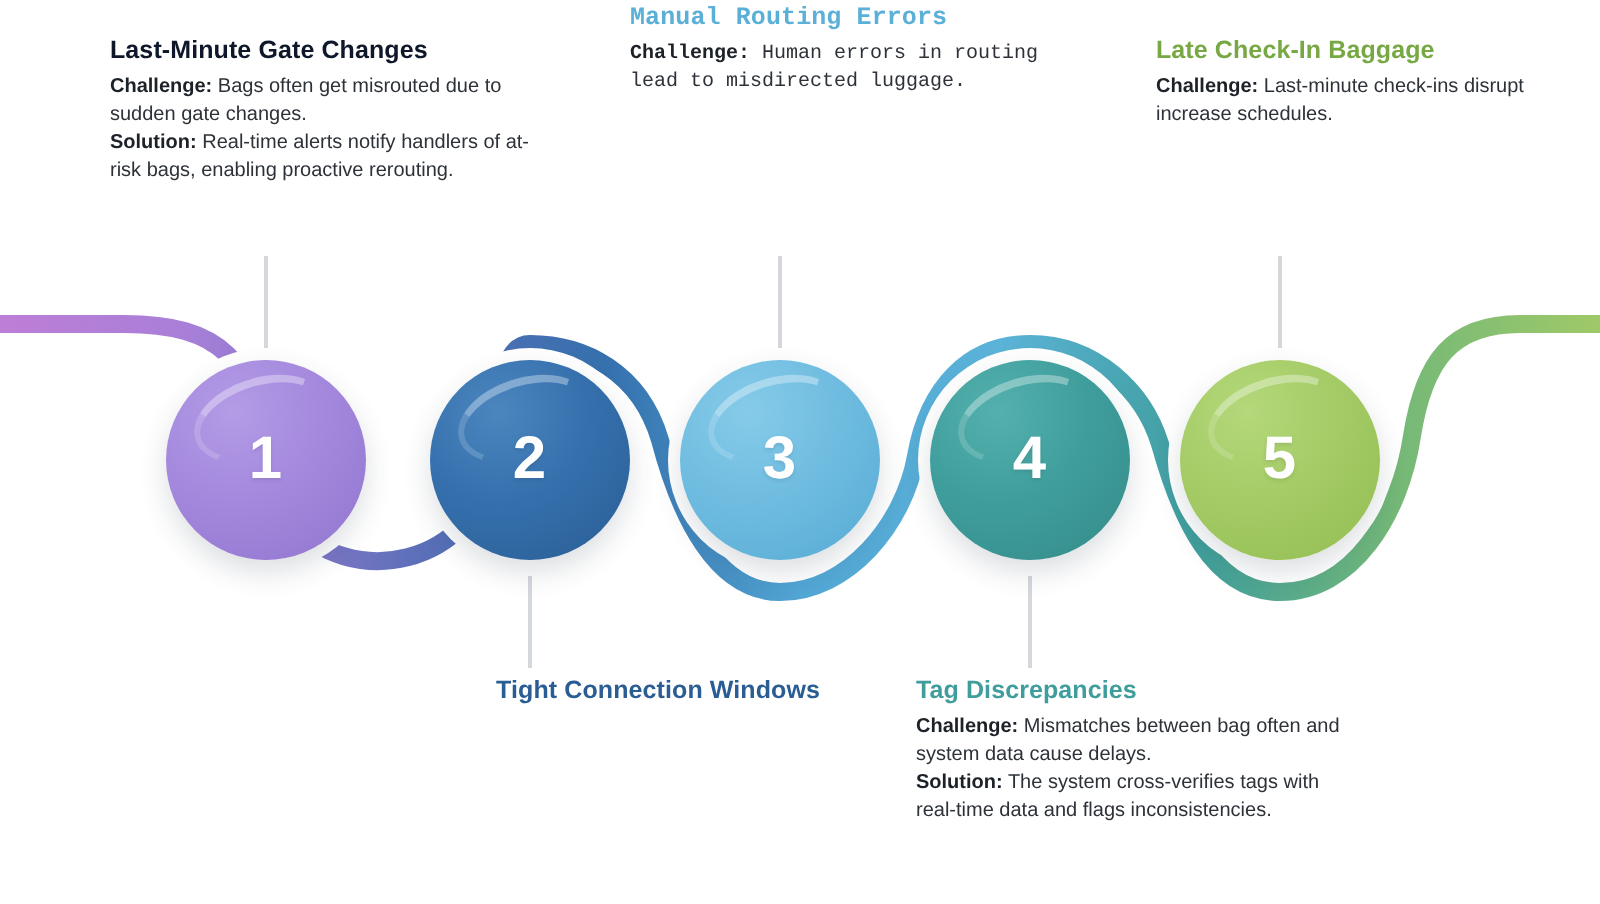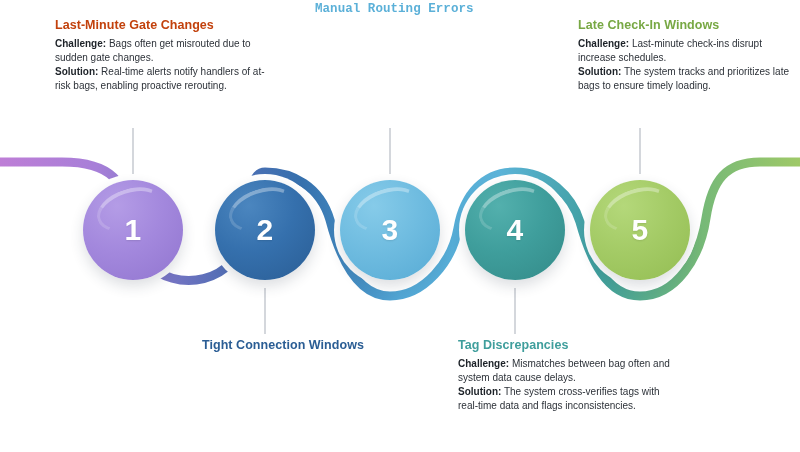--- a/index.html
+++ b/index.html
@@ -168,54 +168,54 @@
 
   <div class="node" style="left:465px; top:180px; background:radial-gradient(circle at 34% 26%, #53b0ad 0%, #3f9e9c 46%, #338a88 100%);">
     <span class="node-num">4</span>
   </div>
 
   <div class="node" style="left:590px; top:180px; background:radial-gradient(circle at 34% 26%, #b4d87a 0%, #a4cb66 46%, #93bd52 100%);">
     <span class="node-num">5</span>
   </div>
 
   <div class="callout" style="left:55px; top:18px;">
-    <div class="callout-title" style="color:#c2410c;">Last-Minute Gate Changes</div>
+    <div class="callout-title" style="color:#0f172a;">Last-Minute Gate Changes</div>
     <div class="callout-body">
       <span class="para">
         <span class="lbl">Challenge:</span>
         <span>Bags often get misrouted due to sudden gate changes.</span>
       </span>
       <span class="para">
         <span class="lbl">Solution:</span>
         <span>Real-time alerts notify handlers of at-risk bags, enabling proactive rerouting.</span>
       </span>
     </div>
   </div>
 
   <div class="callout" style="left:315px; top:2px;font-family:Liberation Mono, monospace;">
     <div class="callout-title" style="color:#5bb0d8;">Manual Routing Errors</div>
     <div class="callout-body">
+      <span class="para">
+        <span class="lbl">Challenge:</span>
+        <span>Human errors in routing lead to misdirected luggage.</span>
+      </span>
     </div>
   </div>
 
   <div class="callout" style="left:578px; top:18px;">
-    <div class="callout-title" style="color:#78a844;">Late Check-In Windows</div>
+    <div class="callout-title" style="color:#78a844;">Late Check-In Baggage</div>
     <div class="callout-body">
       <span class="para">
         <span class="lbl">Challenge:</span>
         <span>Last-minute check-ins disrupt increase schedules.</span>
       </span>
-      <span class="para">
-        <span class="lbl">Solution:</span>
-        <span>The system tracks and prioritizes late bags to ensure timely loading.</span>
-      </span>
-    </div>
-  </div>
-
-  <div class="callout" style="left:202px; top:338px;">
+    </div>
+  </div>
+
+  <div class="callout" style="left:195px; top:338px;text-align:right;">
     <div class="callout-title" style="color:#2a5d94;">Tight Connection Windows</div>
   </div>
 
   <div class="callout" style="left:458px; top:338px;">
     <div class="callout-title" style="color:#3f9e9c;">Tag Discrepancies</div>
     <div class="callout-body">
       <span class="para">
         <span class="lbl">Challenge:</span>
         <span>Mismatches between bag often and system data cause delays.</span>
       </span>

